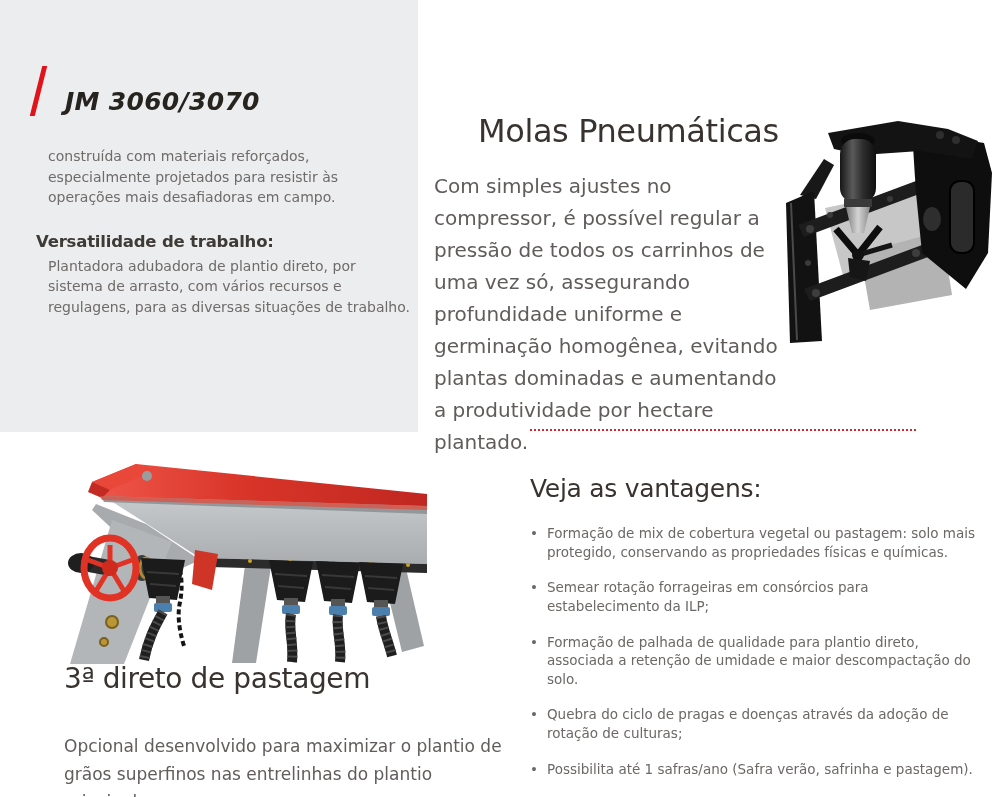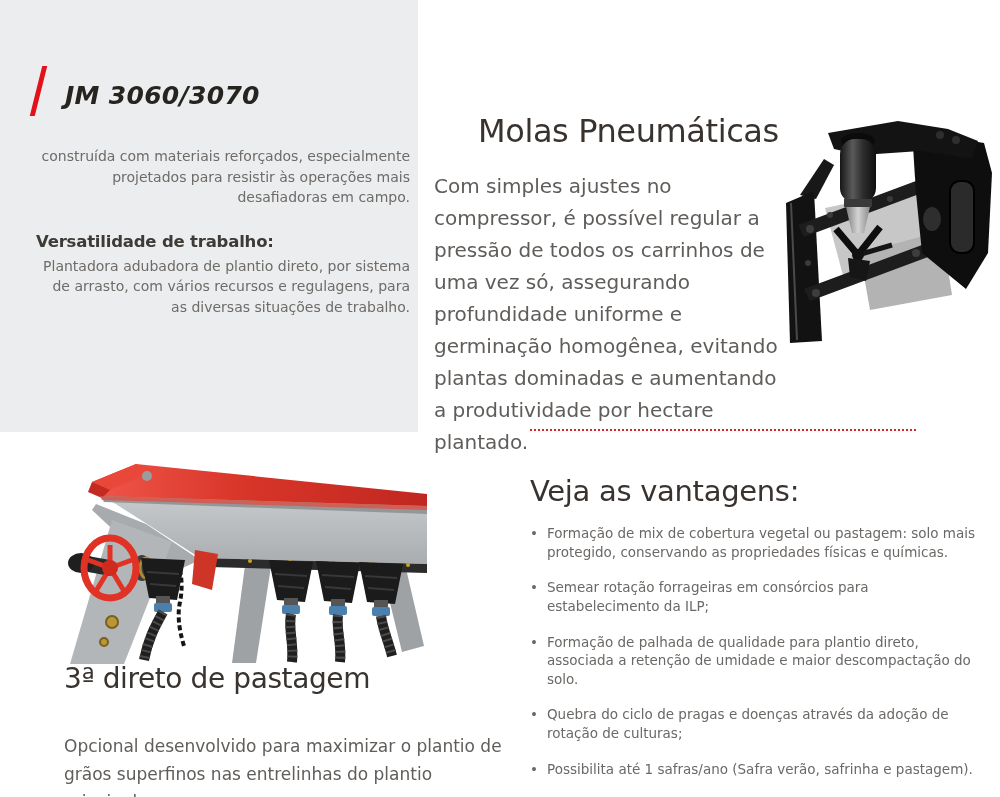--- a/index.html
+++ b/index.html
@@ -6,38 +6,38 @@
   body{
     width:1000px;height:797px;position:relative;background:#ffffff;
     font-family:"DejaVu Sans","Liberation Sans",sans-serif;overflow:hidden;
   }
   .abs{position:absolute;}
 
   
   .panel{left:0;top:0;width:418px;height:432px;background:#ebedee;}
 
   
-  .title-row{left:36px;top:66px;display:flex;align-items:center;}
+  .title-row{left:36px;top:66px;display:flex;align-items:flex-end;}
   .slash{width:5px;height:50px;background:#e2121b;transform:skewX(-14deg);margin-right:24px;}
   .model-title{font-style:italic;font-weight:700;font-size:25px;color:#27241f;letter-spacing:.3px;padding-top:8px;}
 
   
   .sections{left:36px;top:146px;width:374px;}
   .sec h3{margin:0 0 5px 0;font-size:16.5px;font-weight:700;color:#3e3a36;letter-spacing:-.2px;}
-  .sec p{margin:0 0 24px 0;font-size:14px;line-height:1.47;color:#6e6b68;text-align:right;}
+  .sec p{margin:0 0 24px 12px;font-size:14px;line-height:1.47;color:#6e6b68;}
 
   
   .pneu-heading{left:434px;top:112px;font-size:32px;font-weight:400;color:#393330;letter-spacing:-.4px;margin-left:44px;}
   .pneu-body{left:434px;top:170px;width:346px;font-size:20px;line-height:1.6;color:#5f5c59;}
 
   
   .divider{left:530px;top:429px;width:386px;border-top:2px dotted #d9262c;height:0;}
 
   
-  .adv-heading{left:530px;top:474px;font-size:29px;font-weight:400;color:#393330;letter-spacing:-.3px;}
+  .adv-heading{left:530px;top:474px;font-size:25px;font-weight:400;color:#393330;letter-spacing:-.3px;}
   .adv-list{left:530px;top:524px;width:448px;list-style:none;margin:0;padding:0;}
   .adv-list li{display:flex;margin:0 0 17px 0;font-size:13.5px;line-height:1.38;color:#6b6865;}
   .adv-list .bullet{margin-right:9px;color:#6b6865;}
 
   
   .pasture-heading{left:64px;top:662px;font-size:28px;font-weight:400;color:#393330;letter-spacing:-.4px;}
   .pasture-body{left:64px;top:732px;width:446px;font-size:17px;line-height:1.65;color:#605d5a;}
 
   
   .img-spring{left:770px;top:103px;width:230px;height:250px;}

